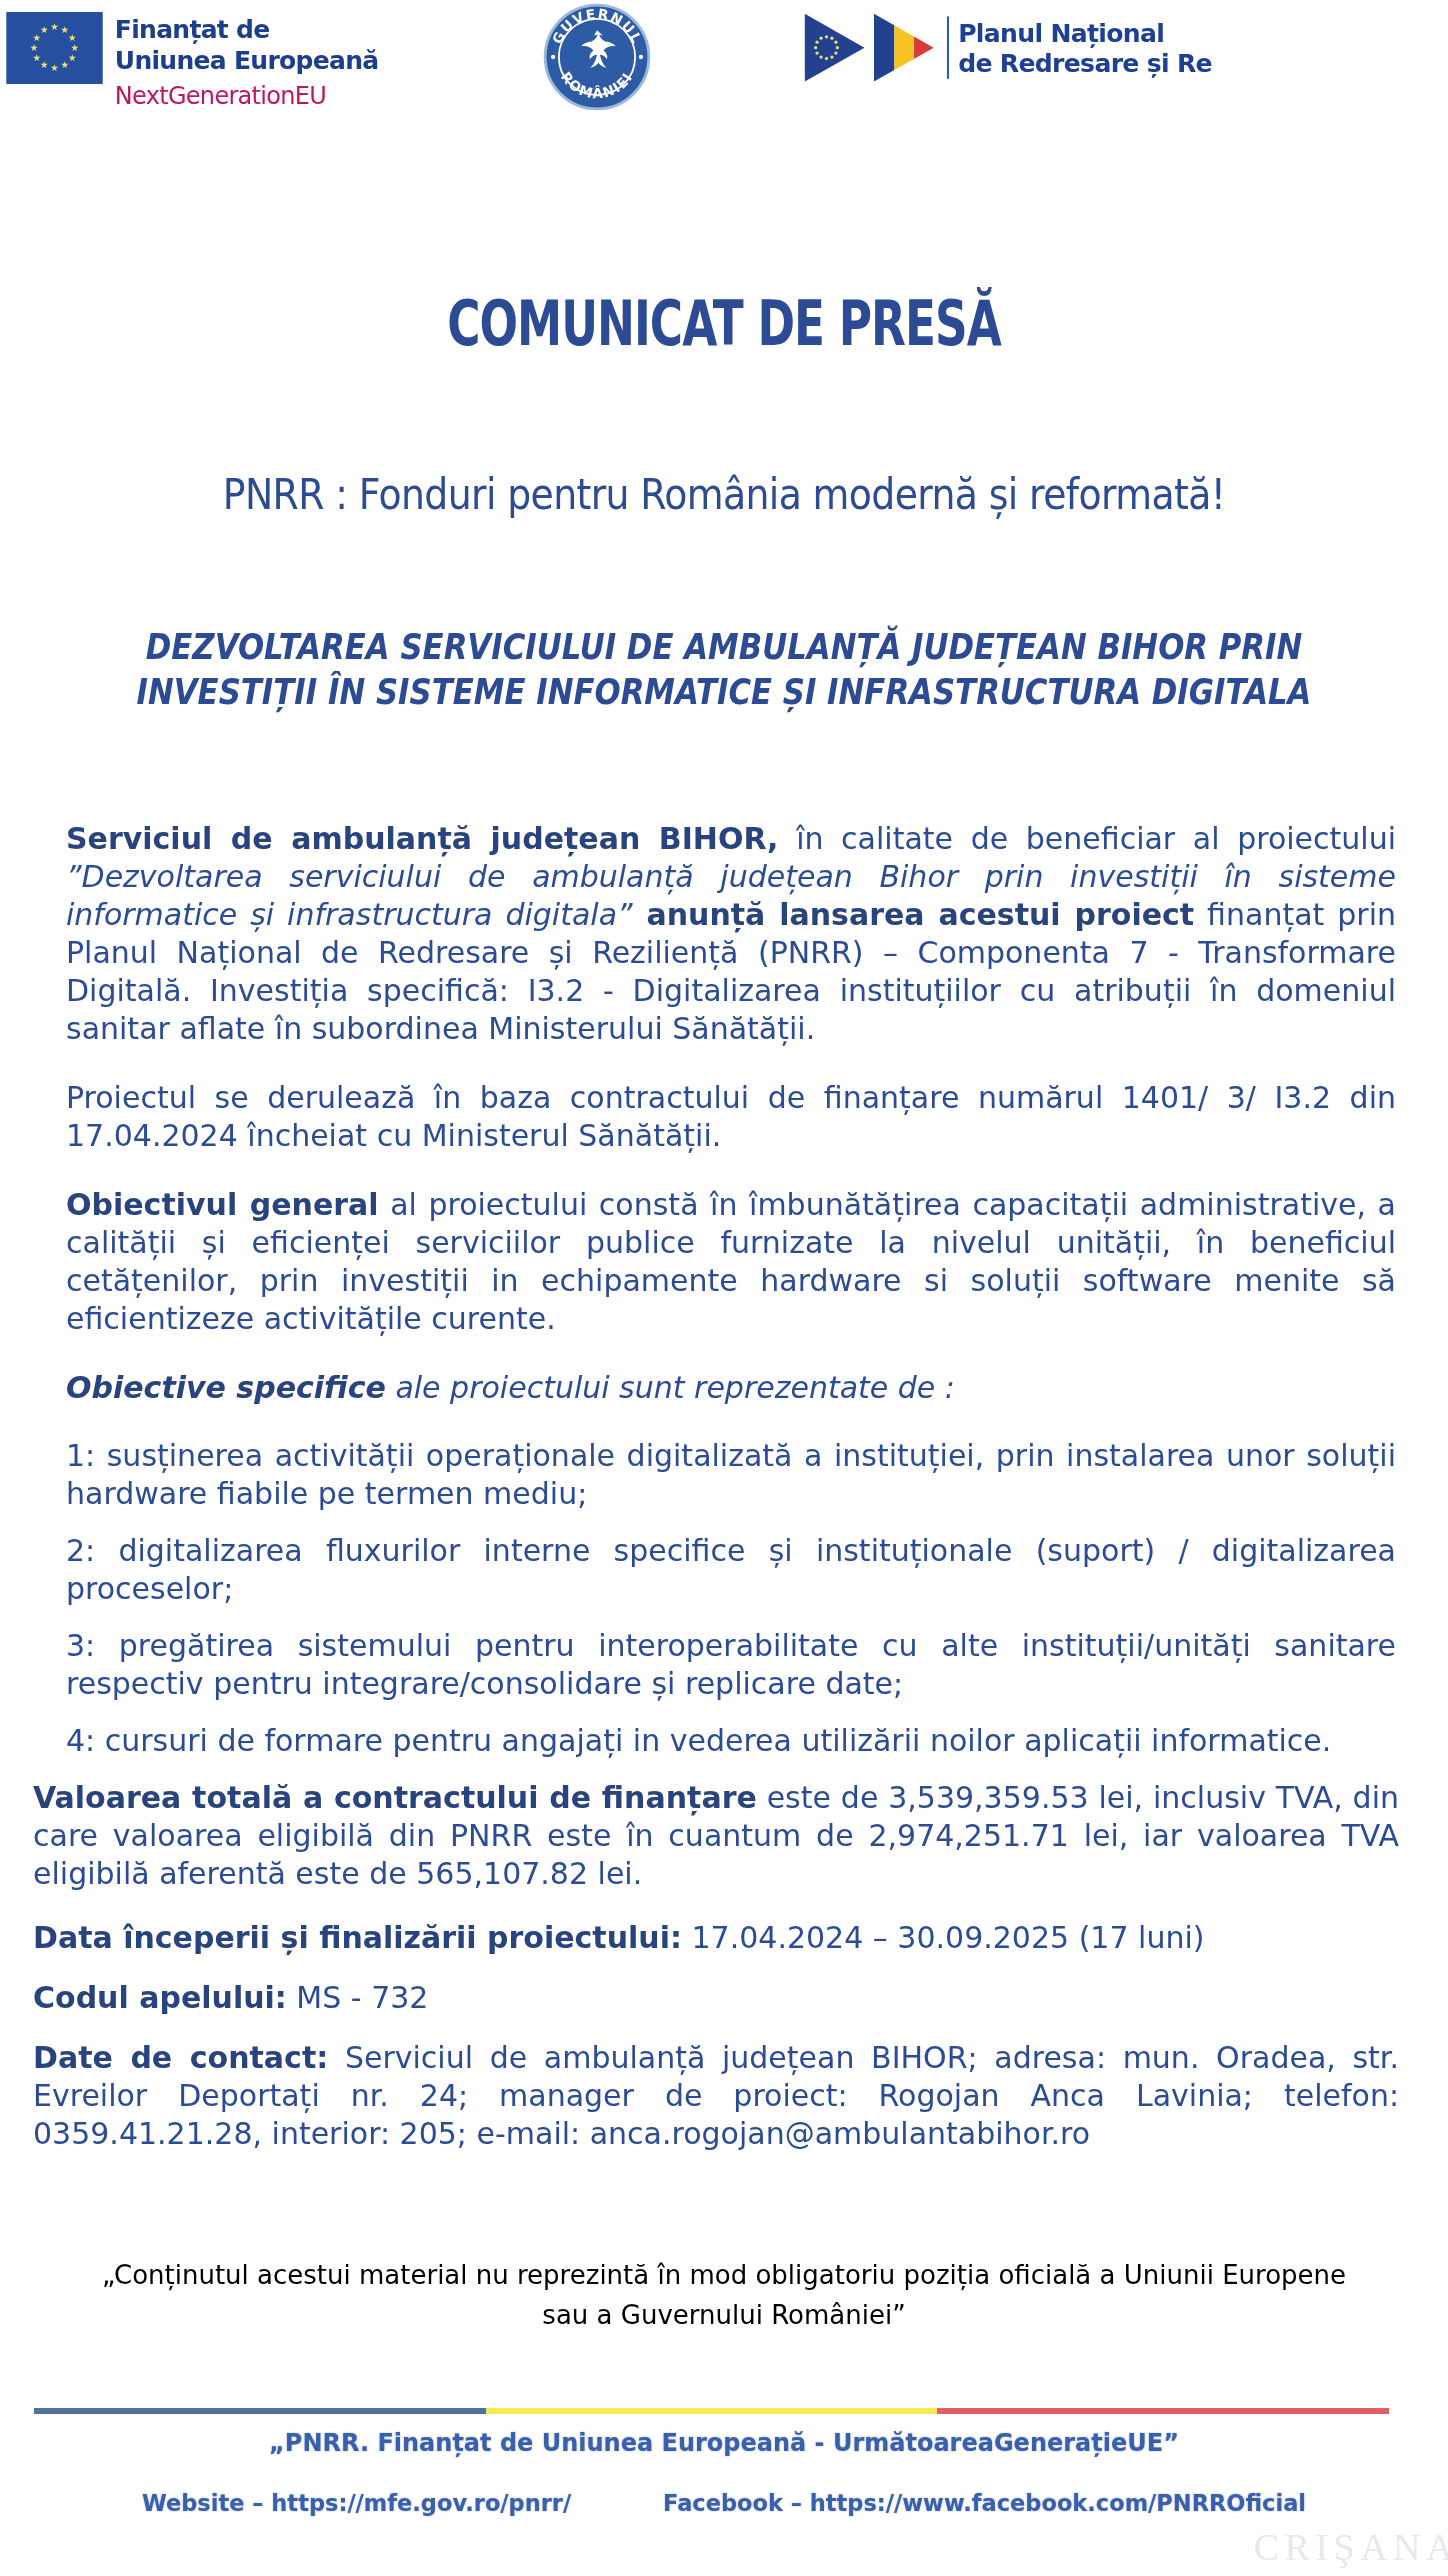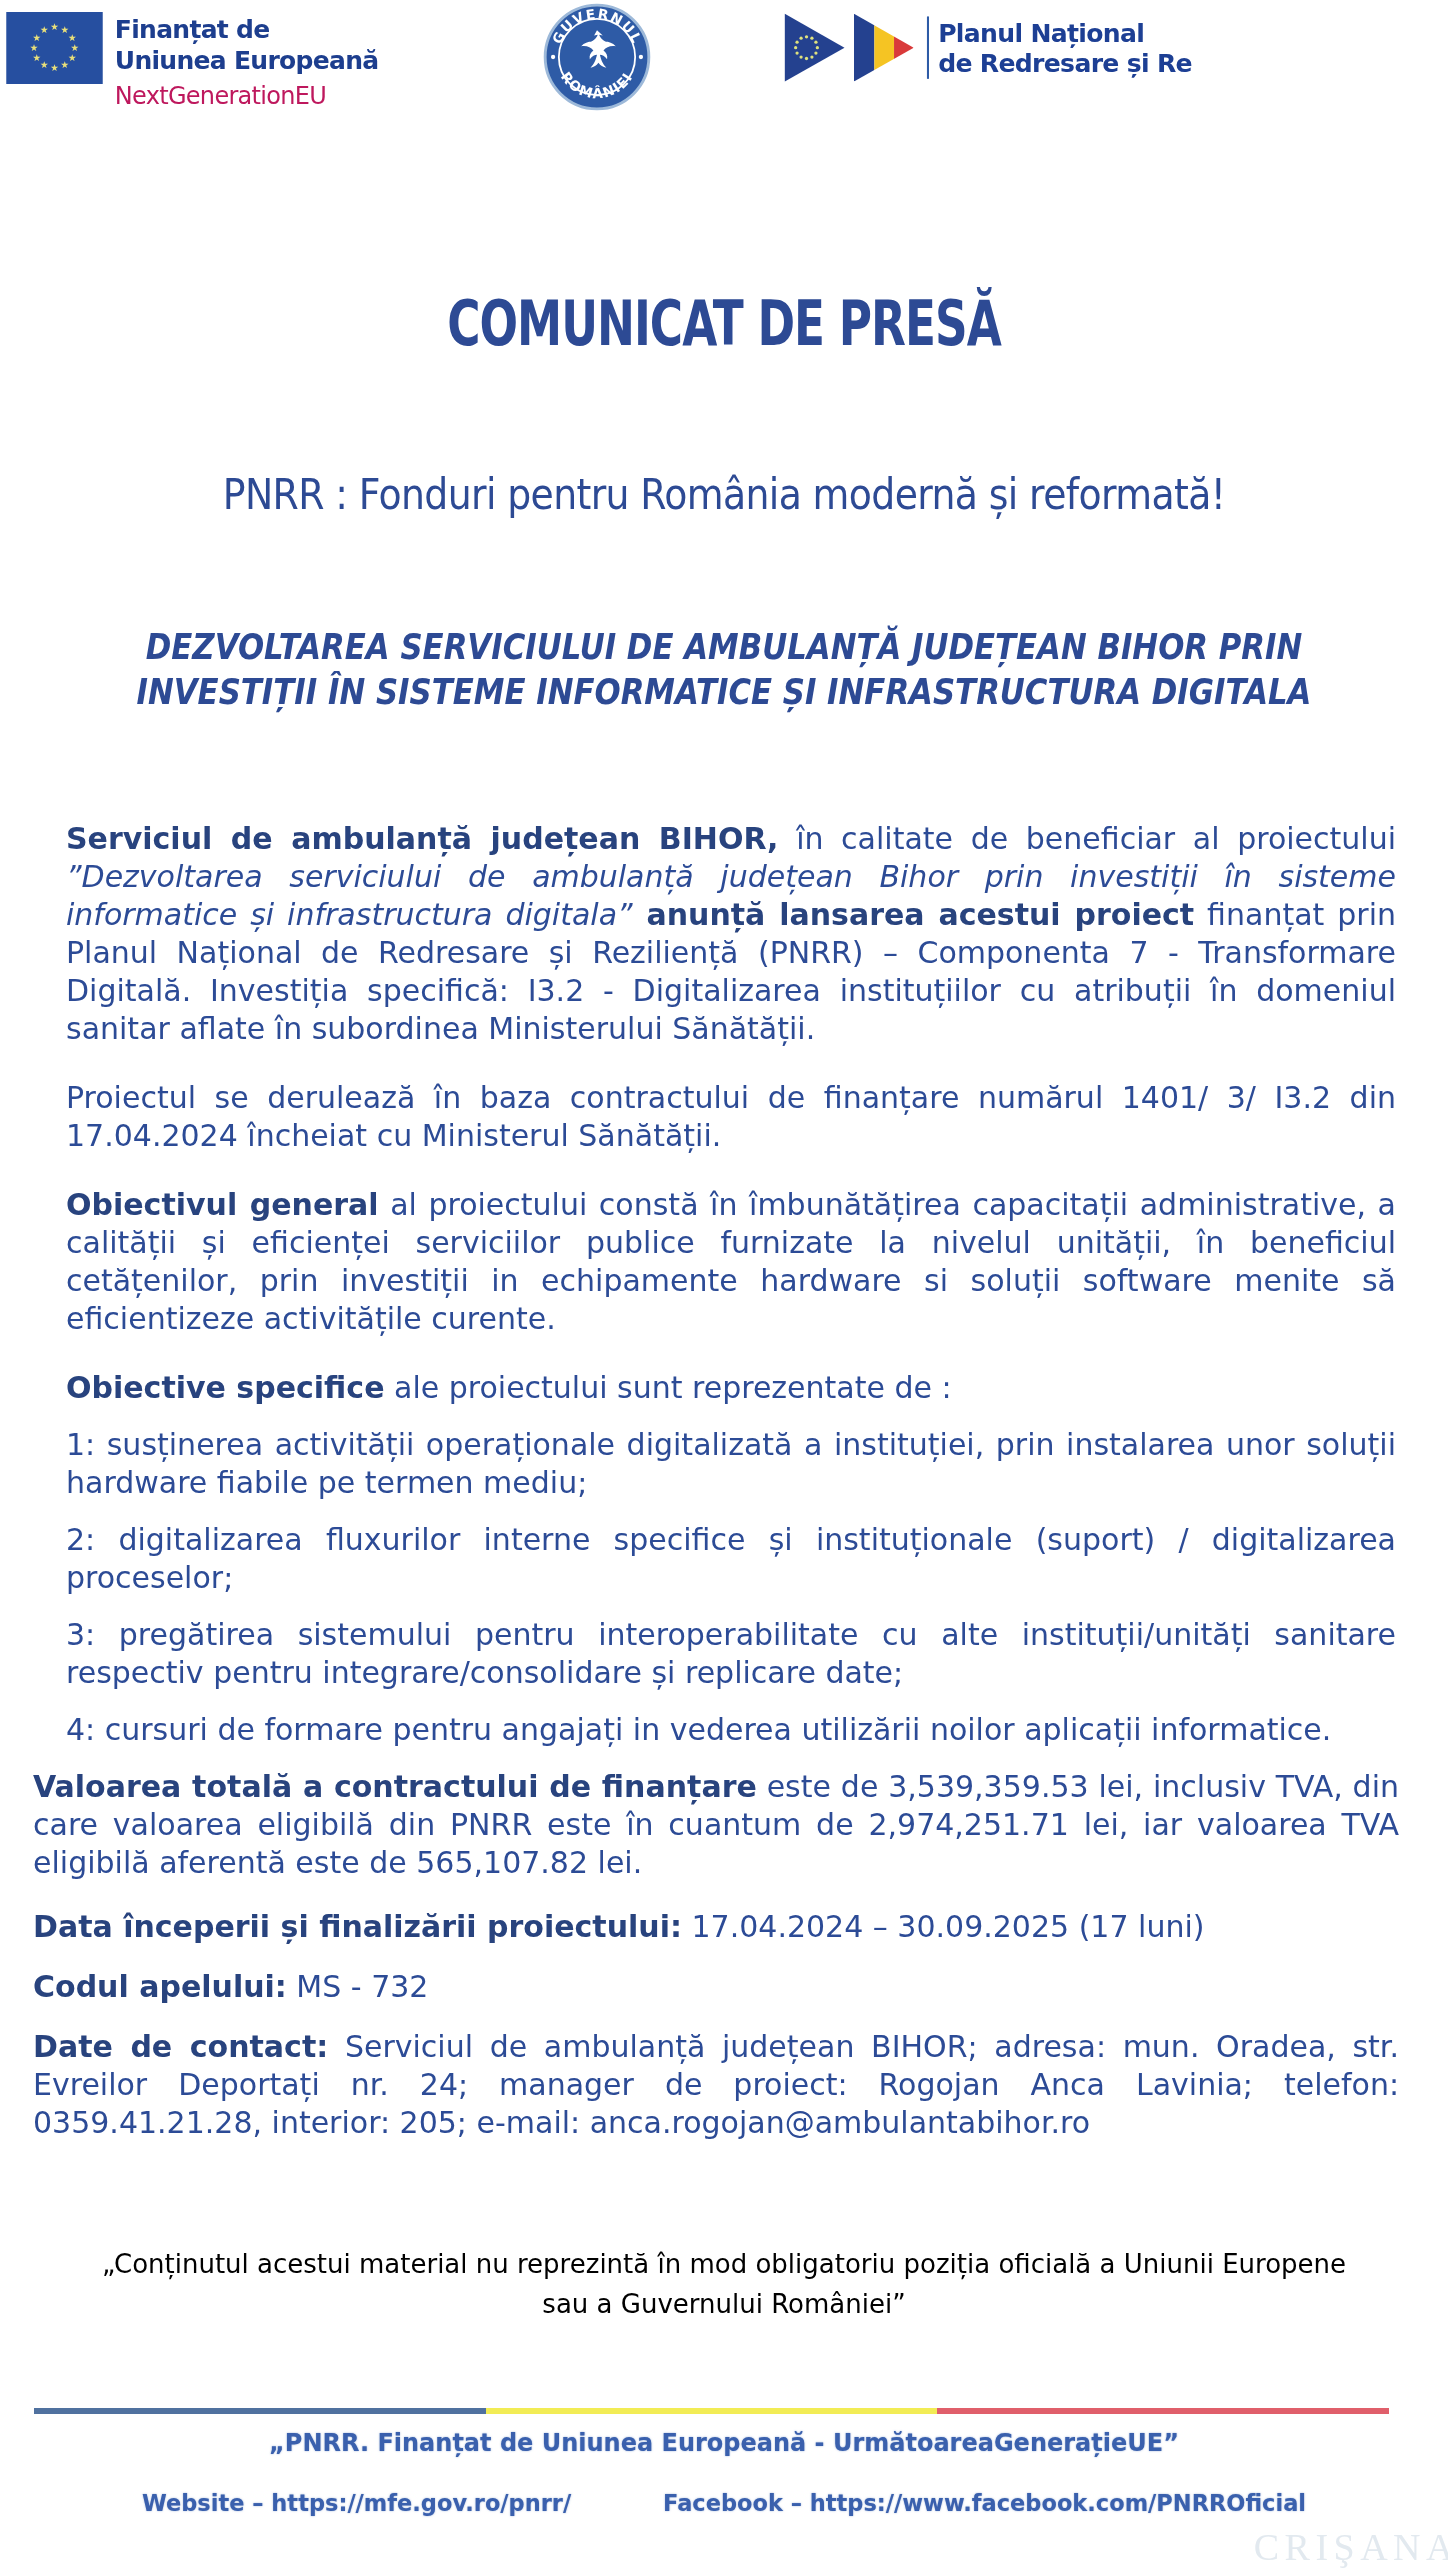--- a/index.html
+++ b/index.html
@@ -12,21 +12,21 @@
     color:#2c4b96;
   }
   
   .logos{position:absolute;top:0;left:0;width:100%;height:157px;}
   .eu-logo{position:absolute;top:12.3px;left:5.5px;display:flex;align-items:flex-start;}
   .eu-flag{display:block;}
   .eu-text{margin-left:12.3px;padding-top:1.4px;line-height:1;}
   .eu-l1,.eu-l2{font-weight:bold;color:#1d3e8e;font-size:25px;line-height:31px;letter-spacing:-0.7px;}
   .eu-l3{color:#be185d;font-size:24px;line-height:30px;margin-top:5.5px;letter-spacing:-0.7px;}
   .gov-logo{position:absolute;top:2.7px;left:543px;}
-  .pnrr-logo{position:absolute;top:11px;left:782px;}
+  .pnrr-logo{position:absolute;top:11px;left:802px;}
   
   .cond{display:block;width:100%;text-align:center;transform-origin:50% 50%;}
   .title{
     position:absolute;top:287px;left:0;margin:0;
     font-size:63px;font-weight:bold;color:#2d4a94;
     letter-spacing:-1.4px;white-space:nowrap;
     transform:scaleX(.72);
   }
   .subtitle{
     position:absolute;top:470px;left:0;margin:0;
@@ -43,21 +43,21 @@
   
   .body{position:absolute;top:820px;left:0;width:100%;}
   .para{
     margin:0 52px 31px 66px;
     font-size:30px;line-height:38px;
     text-align:justify;color:#2c4b96;
   }
   .para b{font-weight:bold;color:#28437e;}
   .para i{font-style:italic;}
   .obj{margin-bottom:19px;}
-  .tight{margin-bottom:19px;}
+  .tight{margin-bottom:30px;font-style:italic;}
   .wide{margin-left:33px;margin-right:49px;}
   .mb38{margin-bottom:26px;}
   .mb32{margin-bottom:22px;}
   .disclaimer{
     margin:102px 75px 0 75px;
     font-size:26px;line-height:40px;text-align:center;color:#000000;
   }
   
   .tricolor{position:absolute;top:2408px;left:34px;width:1355px;height:6.1px;display:flex;}
   .tricolor span{flex:1;height:100%;}

